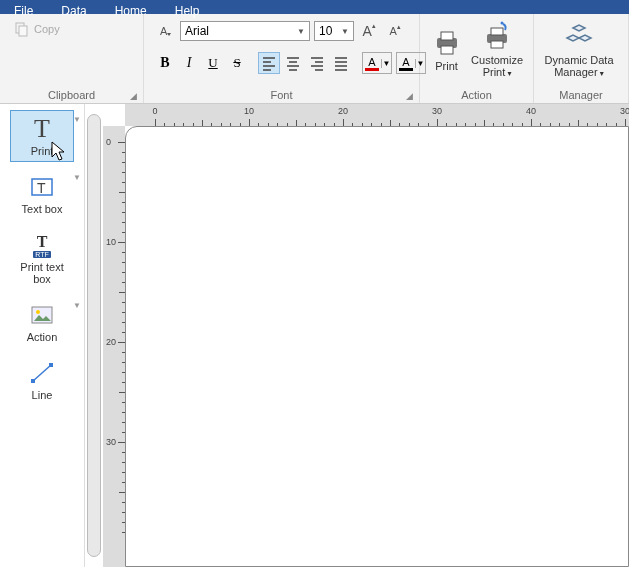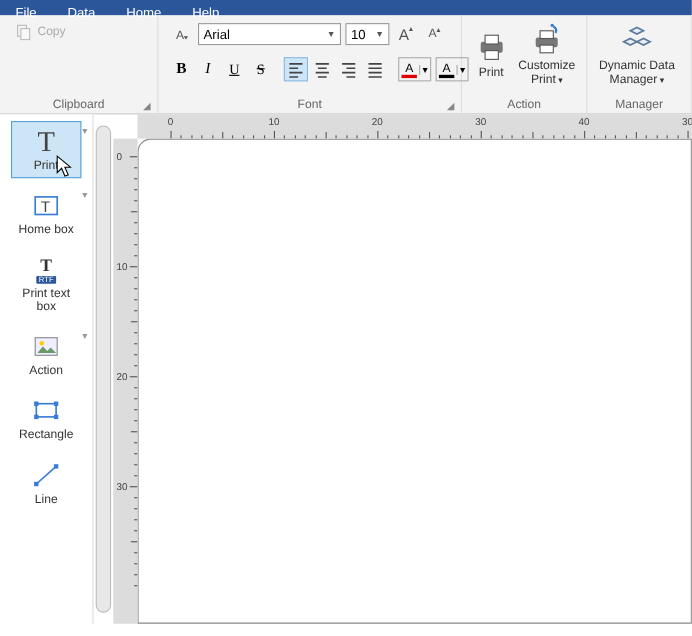--- a/index.html
+++ b/index.html
@@ -246,21 +246,21 @@
           <path d="M1 1 L1 16 L5 12 L8 19 L11 18 L8 11 L13 11 Z" fill="#fff" stroke="#000" stroke-width="1"></path>
         </svg>
     </div>
     <div class="tool">
       <div class="ticon">
           <svg viewBox="0 0 28 28">
             <rect x="4" y="6" width="20" height="16" fill="none" stroke="#3a7bd5" stroke-width="1.5"></rect>
             <text x="9" y="20" font-family="serif" font-size="14" fill="#444">T</text>
           </svg>
         </div>
-      <div class="tlbl">Home box</div>
+      <div class="tlbl">Text box</div>
       <span class="texp">▼</span>
     </div>
     <div class="tool">
       <div class="ticon">
           <div style="display:flex;flex-direction:column;align-items:center;">
             <span style="font-family:serif;font-size:16px;font-weight:bold;">T</span>
             <span style="background:#2b579a;color:#fff;font-size:7px;padding:0 2px;border-radius:1px;">RTF</span>
           </div>
         </div>
       <div class="tlbl">Print text box</div>
@@ -268,32 +268,20 @@
     <div class="tool">
       <div class="ticon">
           <svg viewBox="0 0 28 28">
             <rect x="4" y="6" width="20" height="16" fill="#eef" stroke="#888"></rect>
             <circle cx="10" cy="11" r="2" fill="#fc0"></circle>
             <path d="M6 20 l5-6 4 4 3-3 5 5 z" fill="#6a9a6a"></path>
           </svg>
         </div>
       <div class="tlbl">Action</div>
       <span class="texp">▼</span>
-    </div>
-    <div class="tool">
-      <div class="ticon">
-          <svg viewBox="0 0 28 28">
-            <rect x="5" y="8" width="18" height="12" fill="none" stroke="#3a7bd5" stroke-width="1.5"></rect>
-            <rect x="3" y="6" width="4" height="4" fill="#3a7bd5"></rect>
-            <rect x="21" y="6" width="4" height="4" fill="#3a7bd5"></rect>
-            <rect x="3" y="18" width="4" height="4" fill="#3a7bd5"></rect>
-            <rect x="21" y="18" width="4" height="4" fill="#3a7bd5"></rect>
-          </svg>
-        </div>
-      <div class="tlbl">Rectangle</div>
     </div>
     <div class="tool">
       <div class="ticon">
           <svg viewBox="0 0 28 28">
             <line x1="5" y1="22" x2="23" y2="6" stroke="#3a7bd5" stroke-width="1.5"></line>
             <rect x="3" y="20" width="4" height="4" fill="#3a7bd5"></rect>
             <rect x="21" y="4" width="4" height="4" fill="#3a7bd5"></rect>
           </svg>
         </div>
       <div class="tlbl">Line</div>

